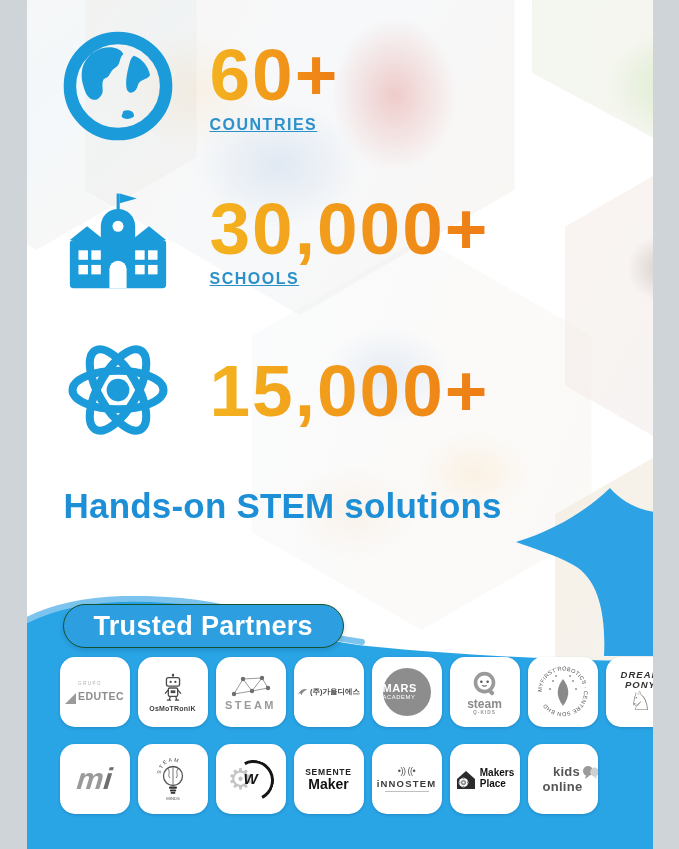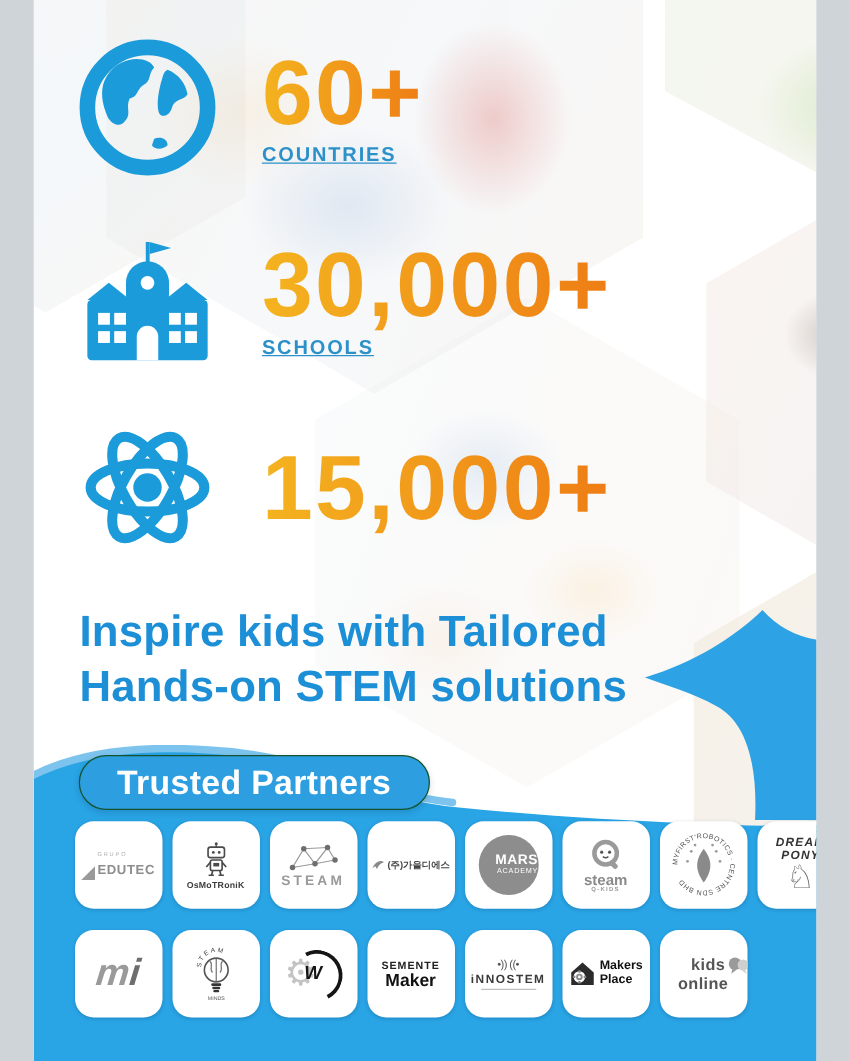--- a/index.html
+++ b/index.html
@@ -72,21 +72,21 @@
   .edu-top{display:block;font-size:4.5px;color:#b0b0b0;letter-spacing:1.5px;font-style:normal;text-align:left;}
   .edu-main{font-size:10.5px;color:#8d8d8d;letter-spacing:.5px;font-weight:700;}
 
   .os-t{font-size:7px;font-weight:800;color:#3d3d3d;margin-top:2px;letter-spacing:.2px;}
   .pm-t{font-size:11px;font-weight:600;color:#9a9a9a;letter-spacing:2.5px;margin-top:1px;}
 
   .ga-row{display:flex;align-items:center;gap:2px;}
   .ga-t{font-size:7.5px;font-weight:700;color:#444;}
 
   .mars{width:48px;height:48px;border-radius:50%;background:#8d8d8d;color:#fff;
-        display:flex;flex-direction:column;align-items:flex-end;justify-content:center;line-height:1;}
+        display:flex;flex-direction:column;align-items:flex-start;justify-content:center;line-height:1;}
   .mars b{font-size:11px;letter-spacing:.5px;}
   .mars i{font-size:5.8px;font-style:normal;letter-spacing:.6px;margin-top:1px;}
 
   .st-t{font-size:12px;font-weight:700;color:#8a8a8a;line-height:1;margin-top:1px;}
   .st-s{font-size:4.8px;font-weight:700;color:#9a9a9a;letter-spacing:1px;}
 
   .dp-t{font-size:9.5px;font-weight:800;color:#333;line-height:1.05;letter-spacing:1px;font-style:italic;}
   .dp-horse{font-size:26px;color:#6e6e6e;line-height:1;margin-top:-1px;}
 
   .mi{font-size:30px;font-weight:800;font-style:italic;transform:skewX(-6deg);line-height:1;}
@@ -99,21 +99,21 @@
   .wg-w{position:absolute;left:0;width:100%;text-align:center;top:14px;font-size:15px;font-weight:800;
         font-style:italic;color:#151515;}
 
   .se-1{font-size:8.5px;font-weight:800;color:#222;letter-spacing:.8px;}
   .se-2{font-size:14px;font-weight:800;color:#111;line-height:1;}
 
   .in-ic{font-size:9px;color:#555;letter-spacing:-.5px;line-height:1;}
   .in-t{font-size:9.5px;font-weight:700;color:#3a3a3a;letter-spacing:1.2px;margin-top:2px;}
   .in-line{width:44px;height:1px;background:#c0c0c0;margin-top:2px;}
 
-  .mp-row{display:flex;align-items:flex-start;gap:3px;}
+  .mp-row{display:flex;align-items:flex-end;gap:3px;}
   .mp-t{font-size:10px;font-weight:800;color:#111;line-height:1.08;text-align:left;}
 
   .es-t{font-size:10px;font-weight:700;font-style:italic;color:#8a8a8a;margin-top:1px;}
   .es-s{font-size:4.5px;color:#9a9a9a;}
 
   .ko-row{display:flex;align-items:center;gap:1px;margin-left:28px;}
   .ko-t{font-size:13px;font-weight:800;color:#555;line-height:1.05;letter-spacing:.3px;}
 </style>
 </head>
 <body>
@@ -185,21 +185,20 @@
         </g>
         <circle cx="32" cy="32" r="6.5" fill="#1B9BD9"></circle>
       </svg>
     </div>
     <div>
       <div class="num">15,000+</div>
     </div>
   </div>
 
   <div class="tagline">
-    <div>Inspire kids with Tailored</div>
     <div>Hands-on STEM solutions</div>
   </div>
 
   <svg class="tail" viewBox="0 0 200 170" preserveAspectRatio="none">
     <path fill="#2DA2E4" d="M103,2 C80,24 48,44 8,56 C24,62 46,68 66,79 C92,93 99,130 97,170 L200,170 L200,18 C164,34 126,28 103,2 Z"></path>
   </svg>
 
   <svg class="wave" viewBox="0 0 679 70" preserveAspectRatio="none">
     <path fill="#29A4E5" d="M0,26 C36,8 84,2 140,6 C230,12 262,42 340,50 C420,58 500,62 560,64 C610,65.5 650,64 679,60 L679,70 L0,70 Z"></path>
     <path fill="none" stroke="#7CC4EE" stroke-width="6" stroke-linecap="round" d="M0,24 C36,6 84,0 140,4 C220,8 255,36 335,46"></path>

